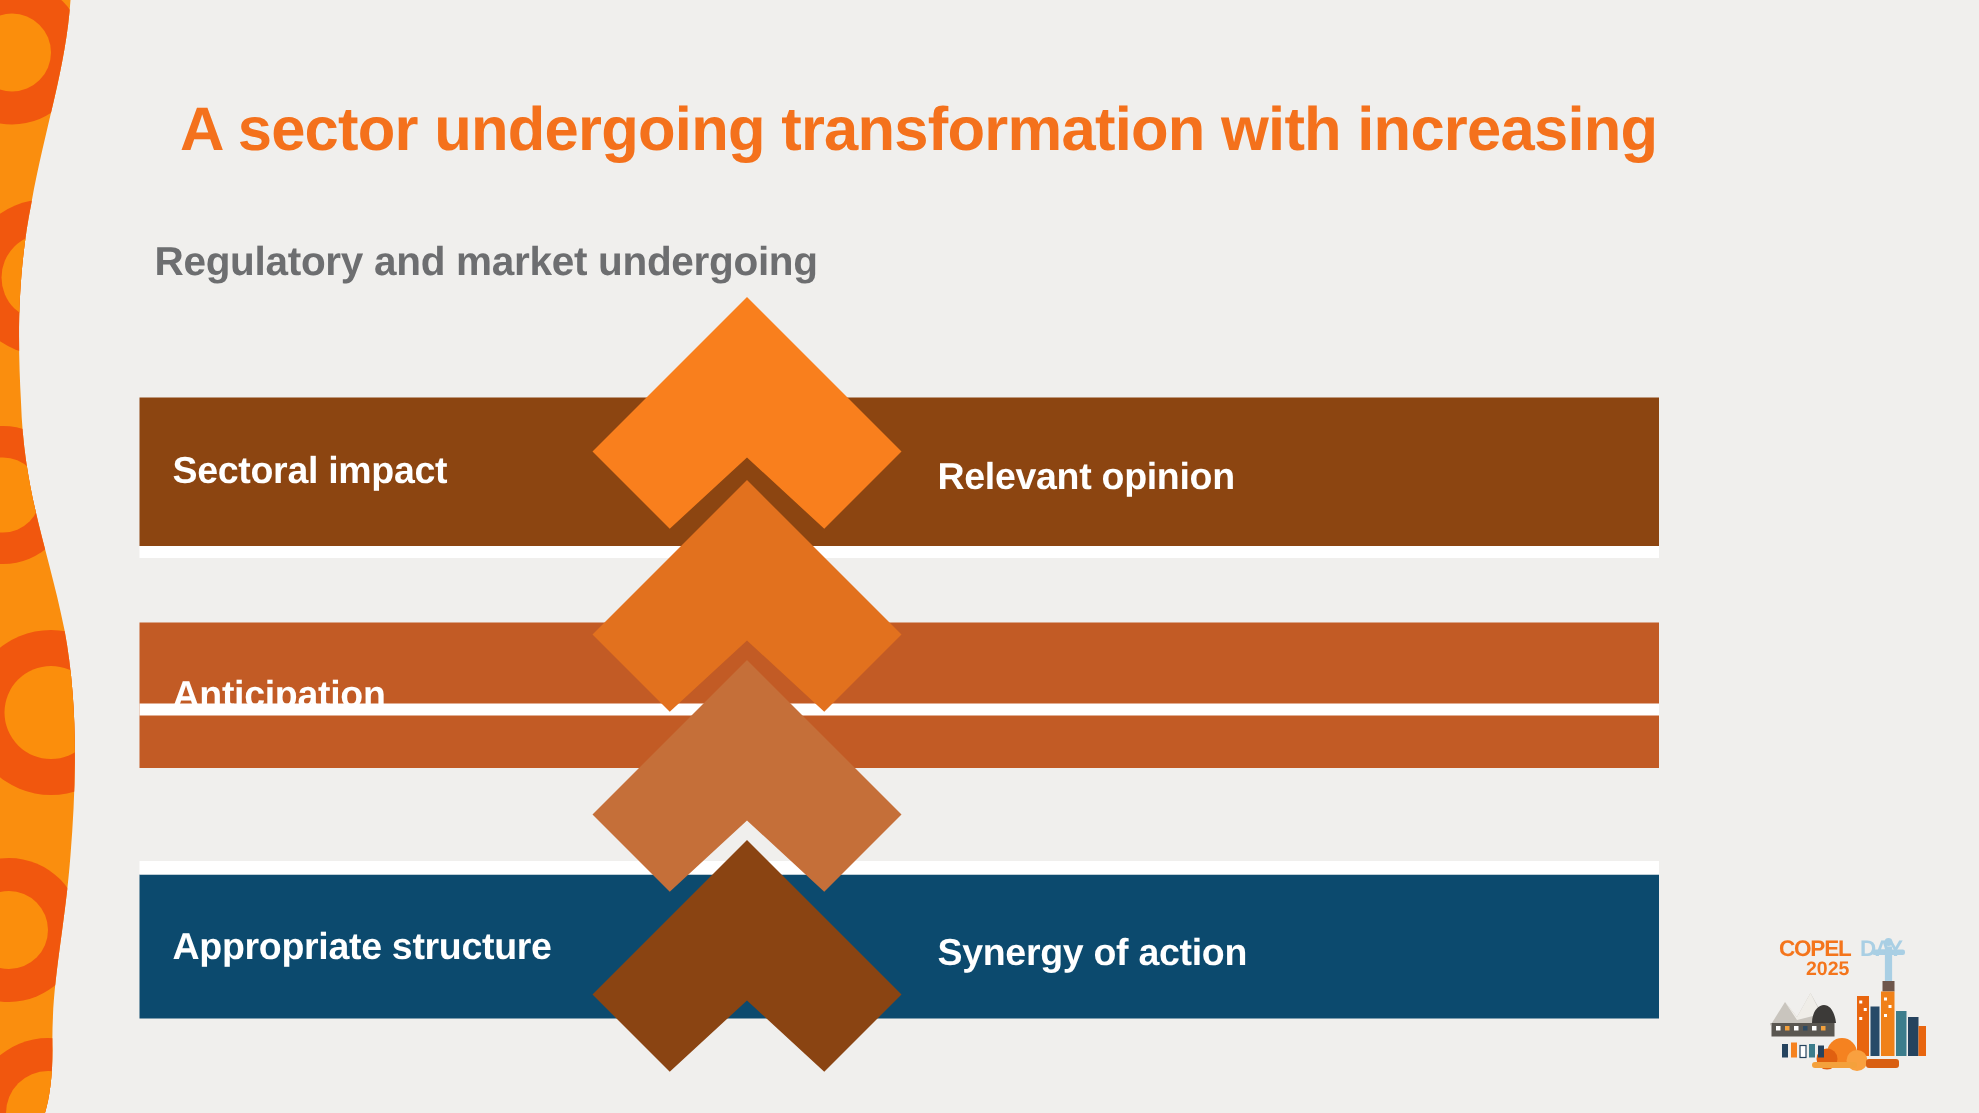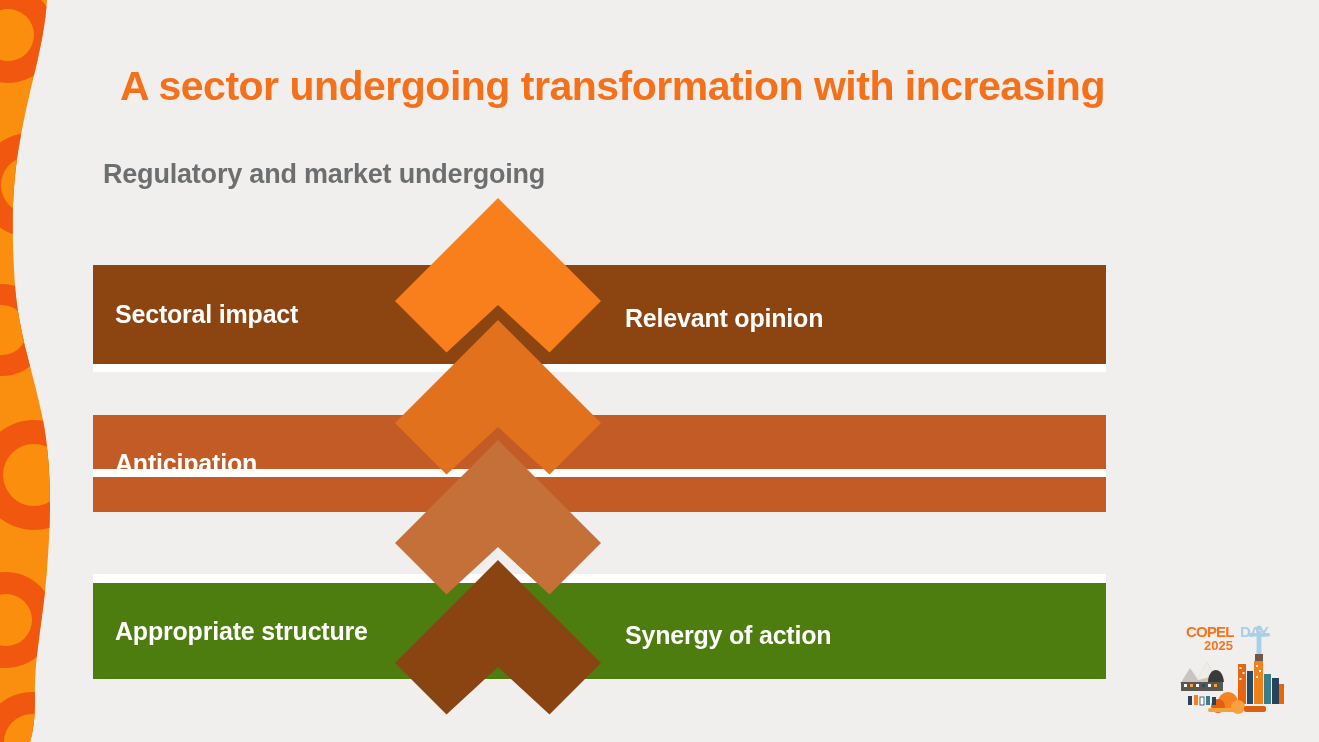--- a/index.html
+++ b/index.html
@@ -84,21 +84,21 @@
 
 <div class="diagram">
 
   <div class="bar bar-0" style="background: rgb(140, 69, 17); color: rgb(255, 255, 255);">
     <div class="bar-label-left">Sectoral impact</div>
     <div class="bar-label-right">Relevant opinion</div>
   </div>
   <div class="bar bar-1" style="background: rgb(194, 91, 37); color: rgb(255, 255, 255);">
     <div class="bar-label-left">Anticipation</div>
   </div>
-  <div class="bar bar-3" style="background: #4d7c0f; color: rgb(255, 255, 255);">
+  <div class="bar bar-3" style="background: #0c4a6e; color: rgb(255, 255, 255);">
     <div class="bar-label-left">Appropriate structure</div>
     <div class="bar-label-right">Synergy of action</div>
   </div>
 
   <div class="gap gap-0"></div>
   <div class="gap gap-1"></div>
   <div class="gap gap-2"></div>
 
   <svg id="chevron-layer" width="1013" height="552" viewBox="0 0 1013 552">
     <polygon points="405,8 508,111 456.5,162.5 405,115 353.5,162.5 302,111" fill="#F97F1D"></polygon>

